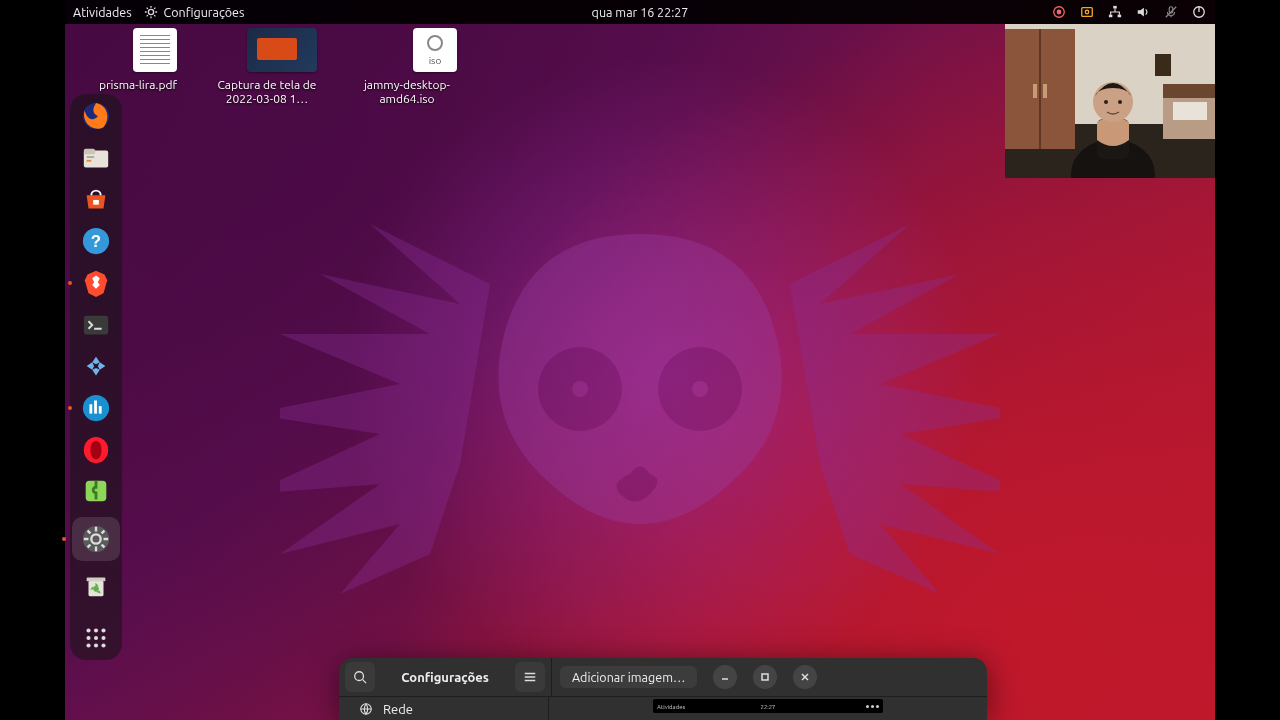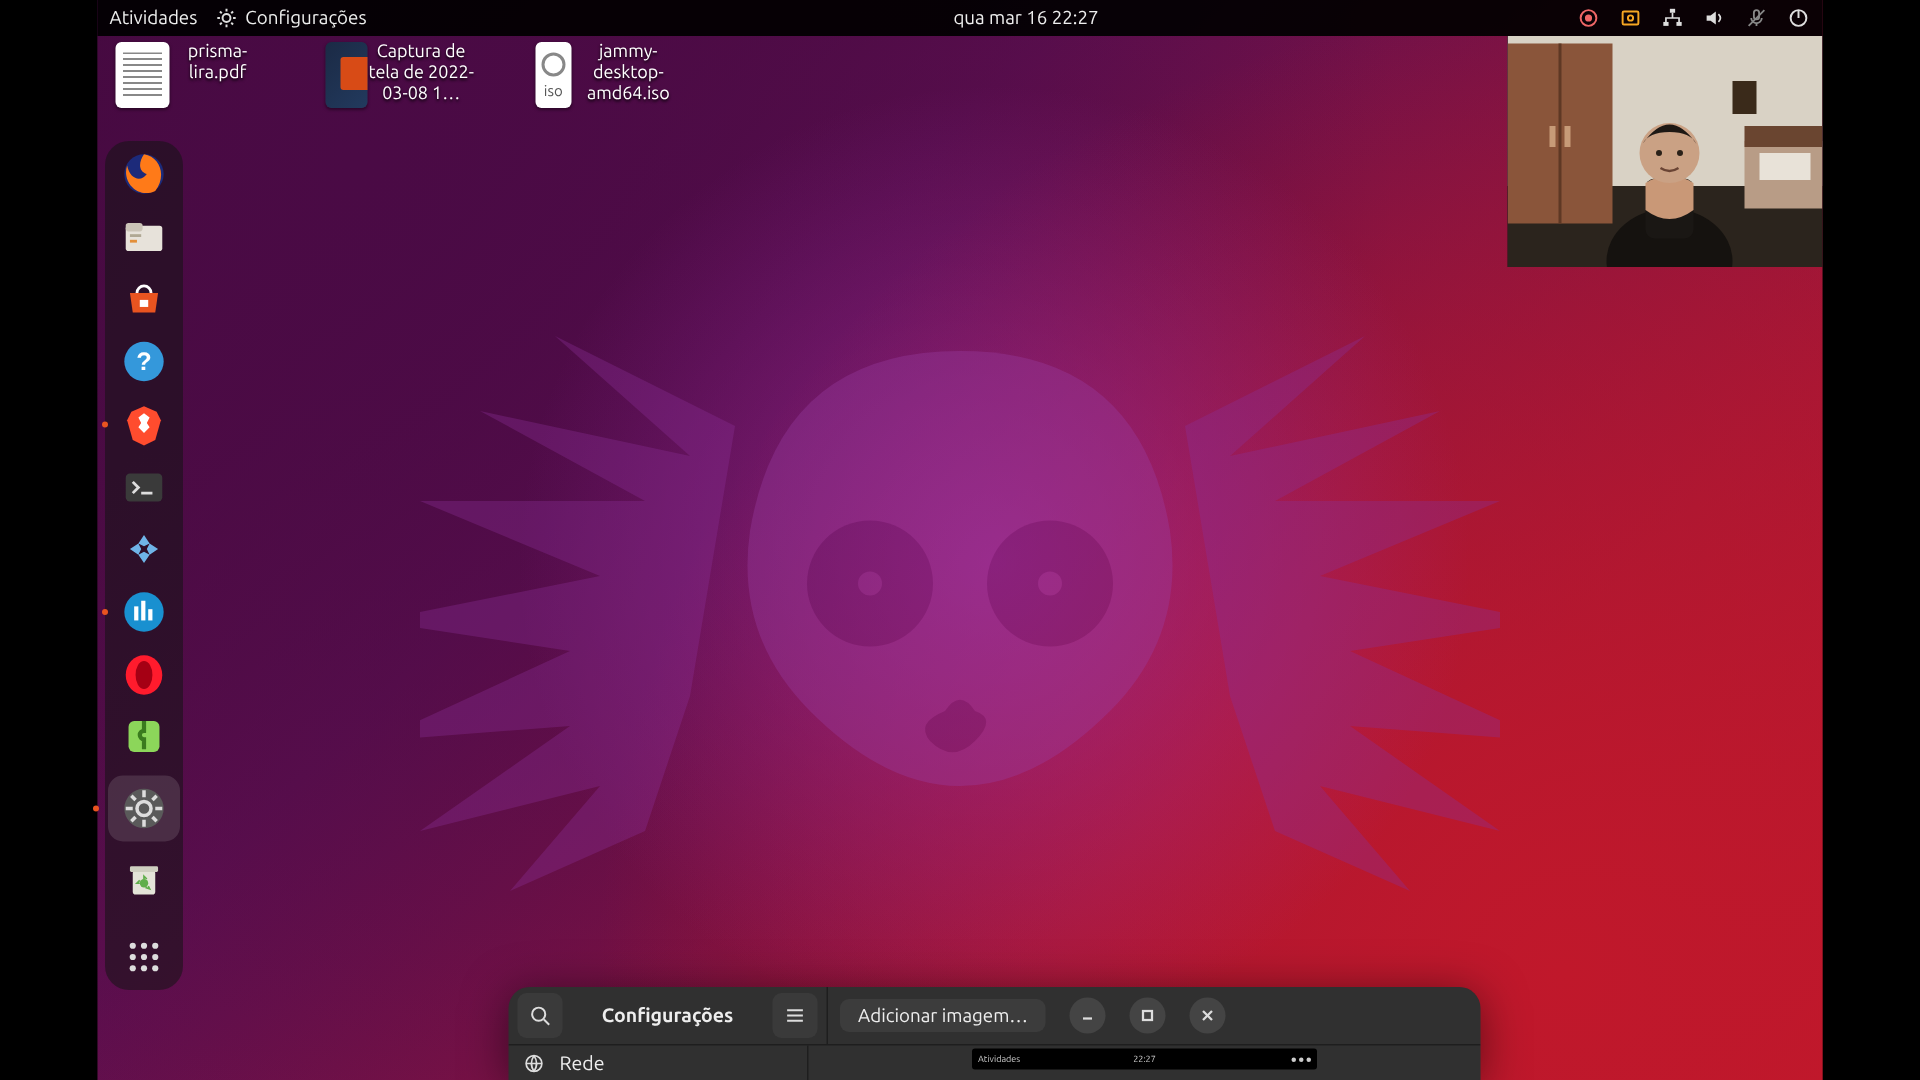--- a/index.html
+++ b/index.html
@@ -59,39 +59,39 @@
     display: flex;
     align-items: center;
     gap: 12px;
   }
   .topbar .center {
     position: absolute;
     left: 50%;
     top: 50%;
     transform: translate(-50%, -50%);
     white-space: nowrap;
-    margin-left: 44px;
   }
   .topbar .spacer { flex: 1; }
   .topbar .app-ind { display: flex; align-items: center; gap: 6px; }
   .topbar svg { display: block; }
   .status-icon { width: 16px; height: 16px; display: flex; align-items:center; justify-content:center;}
 
   
   .desk-icons {
     position: absolute;
     top: 28px;
     left: 12px;
     display: flex;
     gap: 40px;
   }
   .file-icon {
     width: 100px;
     display: flex;
-    align-items: flex-start;
+    flex-direction: column;
+    align-items: flex-end;
     text-align: center;
   }
   .file-icon .thumb {
     width: 44px;
     height: 44px;
     background: #fff;
     border-radius: 4px;
     margin-bottom: 6px;
     box-shadow: 0 1px 2px rgba(0,0,0,.4);
     display:flex;align-items:center;justify-content:center;
@@ -235,21 +235,21 @@
     gap:16px;padding:0 8px;
   }
   .add-btn{
     background:#3c3c3c;border-radius:6px;padding:4px 12px;font-size:12.5px;
   }
   .win-ctrl{
     width:24px;height:24px;border-radius:50%;background:#444;
     display:flex;align-items:center;justify-content:center;
   }
   .window .content{
-    display:flex;height:24px;
+    display:flex;height:24px;padding-left:10px;
   }
   .side-list{
     width:200px;border-right:1px solid #1e1e1e;padding:4px 10px;box-sizing:border-box;
     display:flex;align-items:center;gap:10px;font-size:13px;
   }
   .mini-preview{
     flex:1;display:flex;justify-content:center;align-items:flex-start;padding-top:2px;
   }
   .mini-preview .mini{
     width:230px;height:14px;

